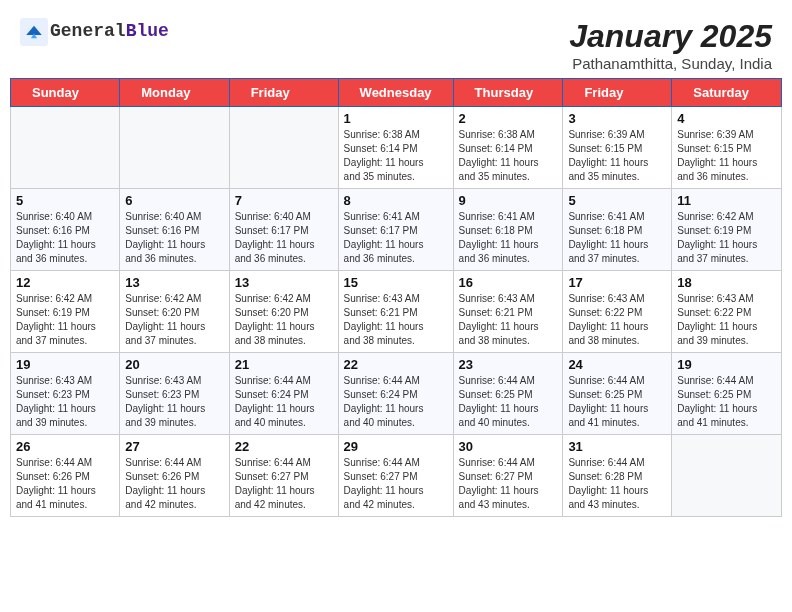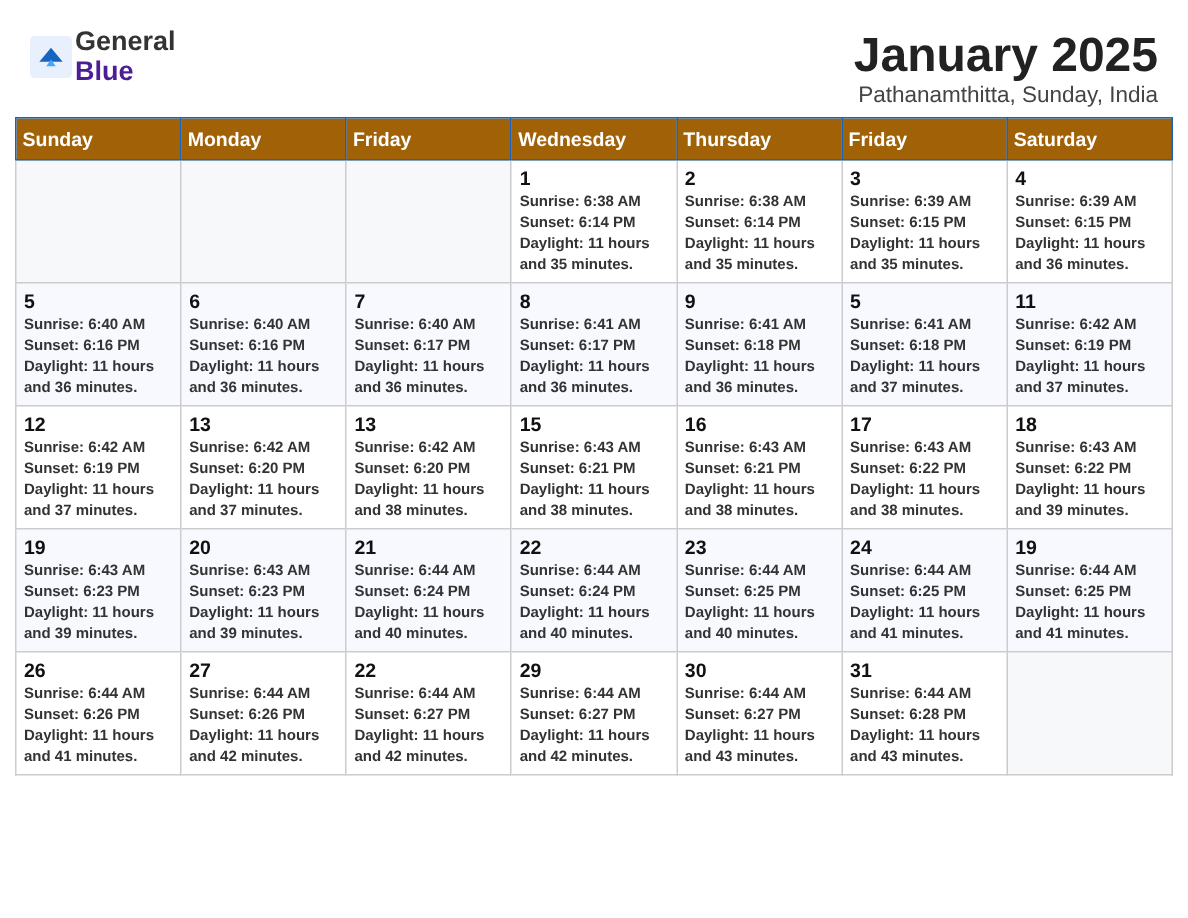--- a/index.html
+++ b/index.html
@@ -15,22 +15,23 @@
       justify-content: space-between;
       align-items: flex-start;
       padding: 8px 10px 6px 10px;
     }
     .logo {
       display: flex;
       align-items: center;
     }
     .logo-text {
       display: flex;
-      flex-direction: column;
+      flex-direction: row;
       line-height: 1.1;
+      font-family: Liberation Mono, monospace;
     }
     .logo-general {
       font-size: 18px;
       font-weight: bold;
       color: #333;
     }
     .logo-blue {
       font-size: 18px;
       font-weight: bold;
       color: #4c1d95;
@@ -40,35 +41,36 @@
       height: 28px;
       margin-right: 2px;
     }
     .title-block {
       text-align: right;
     }
     .month-title {
       font-size: 32px;
       font-weight: bold;
       color: #222;
+      font-style: italic;
     }
     .location {
       font-size: 15px;
       color: #444;
     }
     .calendar {
       width: 100%;
       border-collapse: collapse;
     }
     .calendar th {
-      background: #a16207;
+      background: #ef4444;
       color: #fff;
       font-size: 13px;
       font-weight: bold;
-      padding: 6px 4px;
+      padding: 6px 21px;
       text-align: left;
       border: 1px solid #1565c0;
     }
     .calendar td {
       border: 1px solid #ccc;
       vertical-align: top;
       padding: 4px 5px;
       font-size: 10.5px;
       color: #222;
       width: calc(100% / 7);
@@ -81,21 +83,20 @@
     .day-number {
       font-size: 13px;
       font-weight: bold;
       color: #111;
       margin-bottom: 2px;
     }
     .day-info {
       font-size: 10px;
       color: #333;
       line-height: 1.4;
-      font-weight: bold;
     }
     .calendar tr:nth-child(even) td {
       background: #f7f9ff;
     }
     .calendar tr:nth-child(odd) td {
       background: #fff;
     }
     .calendar tr:nth-child(even) td.empty {
       background: #f0f2f5;
     }

